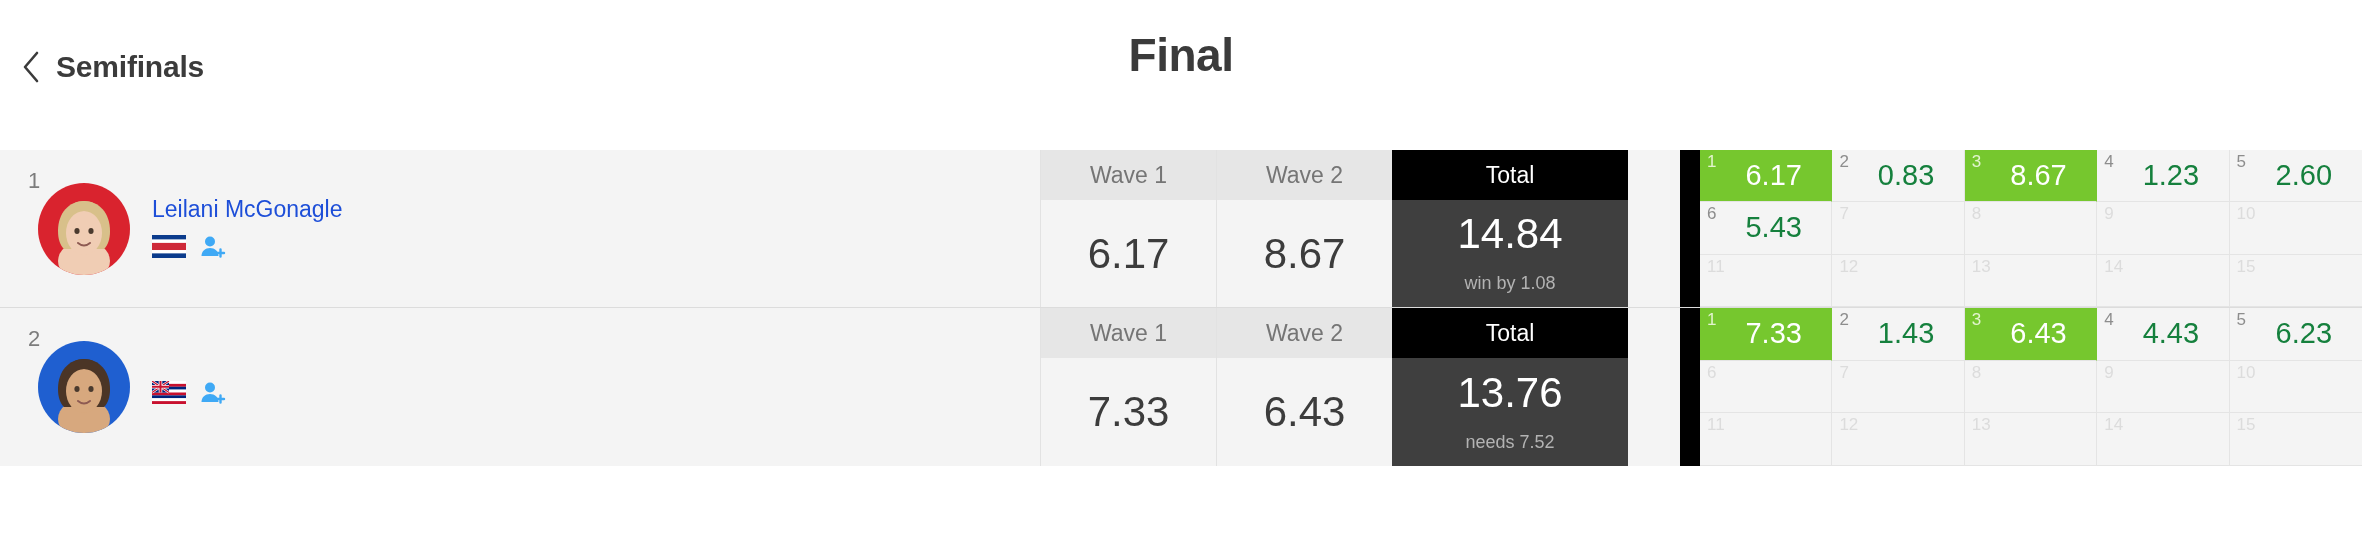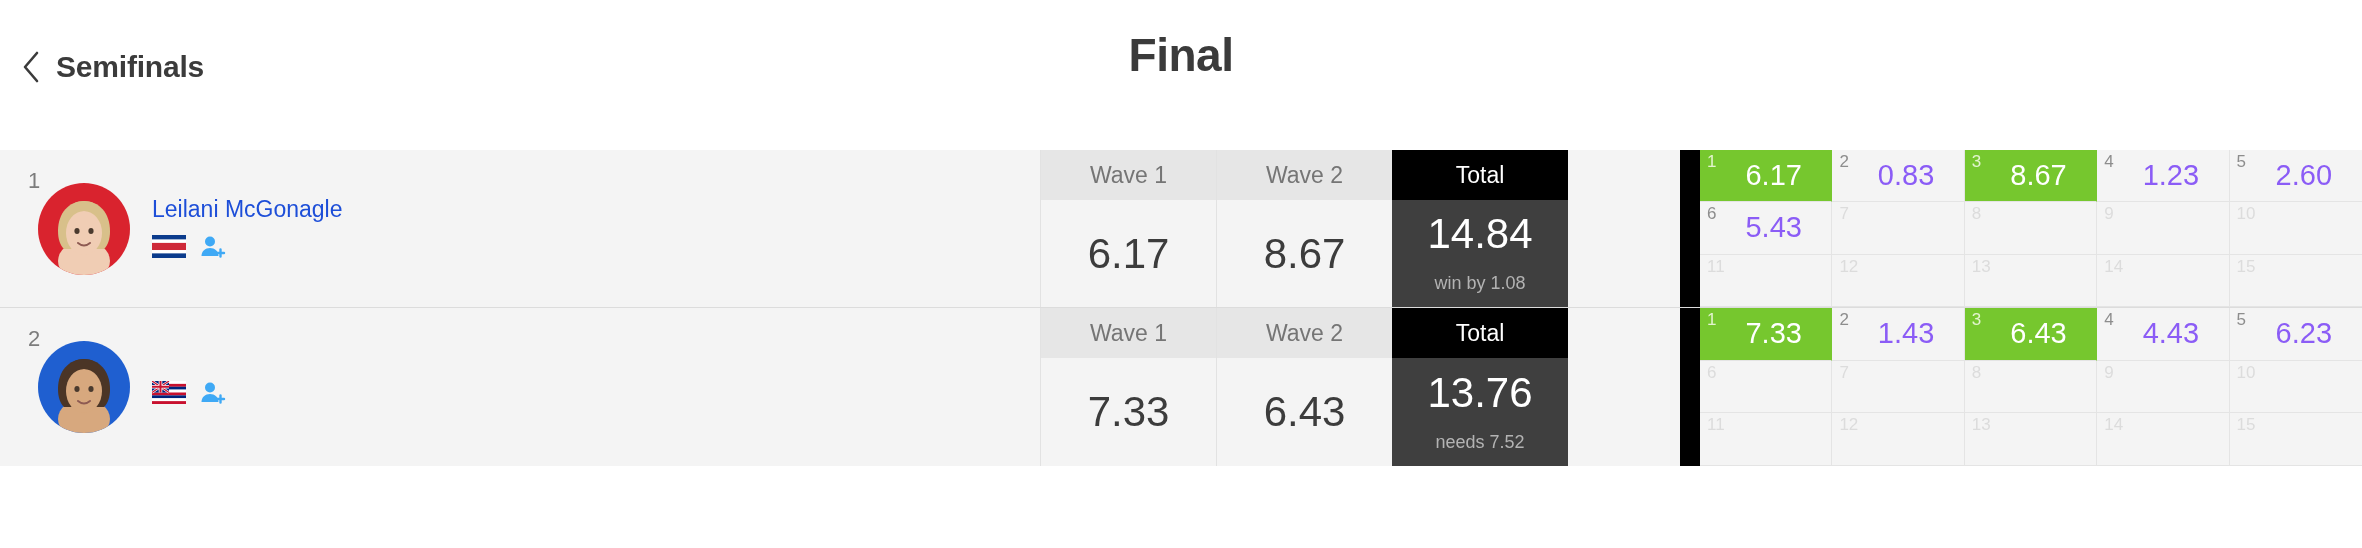--- a/index.html
+++ b/index.html
@@ -125,21 +125,21 @@
     display: flex;
     flex: 0 0 640px;
     width: 640px;
   }
   .scol {
     width: 176px;
     display: flex;
     flex-direction: column;
     border-left: 1px solid #e2e2e2;
   }
-  .scol.total { width: 176px; border-left: none; }
+  .scol.total { width: 236px; border-left: none; }
   .scol .hd {
     height: 50px;
     background: #e6e6e6;
     color: #757575;
     font-size: 23px;
     display: flex; align-items: center; justify-content: center;
   }
   .scol.total .hd { background: #000000; color: #ffffff; }
   .scol .bd {
     flex: 1;
@@ -176,21 +176,21 @@
   }
   .wcell:nth-child(5n) { border-right: none; }
   .wcell .idx {
     position: absolute;
     left: 7px; top: 2px;
     font-size: 17px;
     color: #8d8d8d;
   }
   .wcell .sc {
     font-size: 29px;
-    color: #8b5cf6;
+    color: #15803d;
     margin-left: 16px;
   }
   .wcell.counted { background: #76c72e; border-right-color:#76c72e; }
   .wcell.counted .idx { color: #e3f4cf; }
   .wcell.counted .sc { color: #ffffff; }
   .wcell.empty .idx { color: #dcdcdc; }
 </style>
 </head>
 <body>
 

